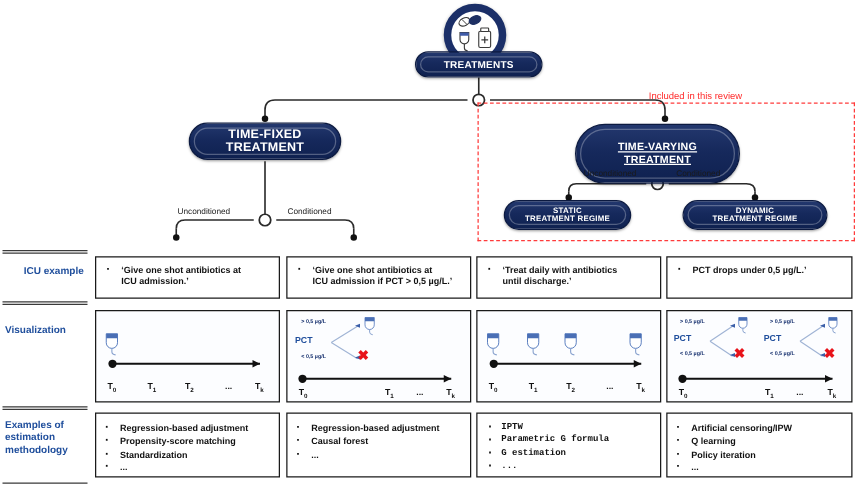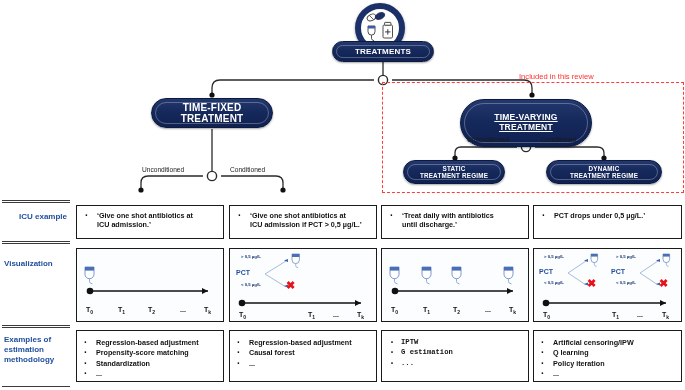--- a/index.html
+++ b/index.html
@@ -427,20 +427,21 @@
     <div class="cell" style="left:229px; top:134px; width:148px; height:52px; padding:7px 3px 0 3px;">
       <ul class="bullets">
         <li>Regression-based adjustment</li>
         <li>Causal forest</li>
         <li>...</li>
       </ul>
     </div>
     <div class="cell" style="left:381px; top:134px; width:148px; height:52px; padding:7px 3px 0 3px;font-family:Liberation Mono, monospace;">
       <ul class="bullets">
         <li>IPTW</li>
+        <li>Parametric G formula</li>
         <li>G estimation</li>
         <li>...</li>
       </ul>
     </div>
     <div class="cell" style="left:533px; top:134px; width:149px; height:52px; padding:7px 3px 0 3px;">
       <ul class="bullets">
         <li>Artificial censoring/IPW</li>
         <li>Q learning</li>
         <li>Policy iteration</li>
         <li>...</li>

